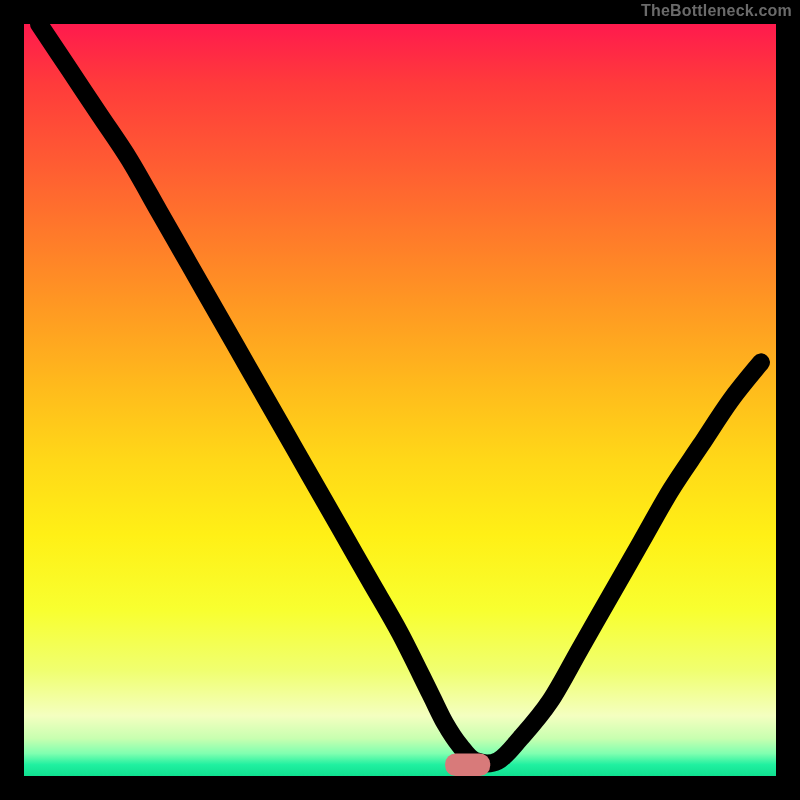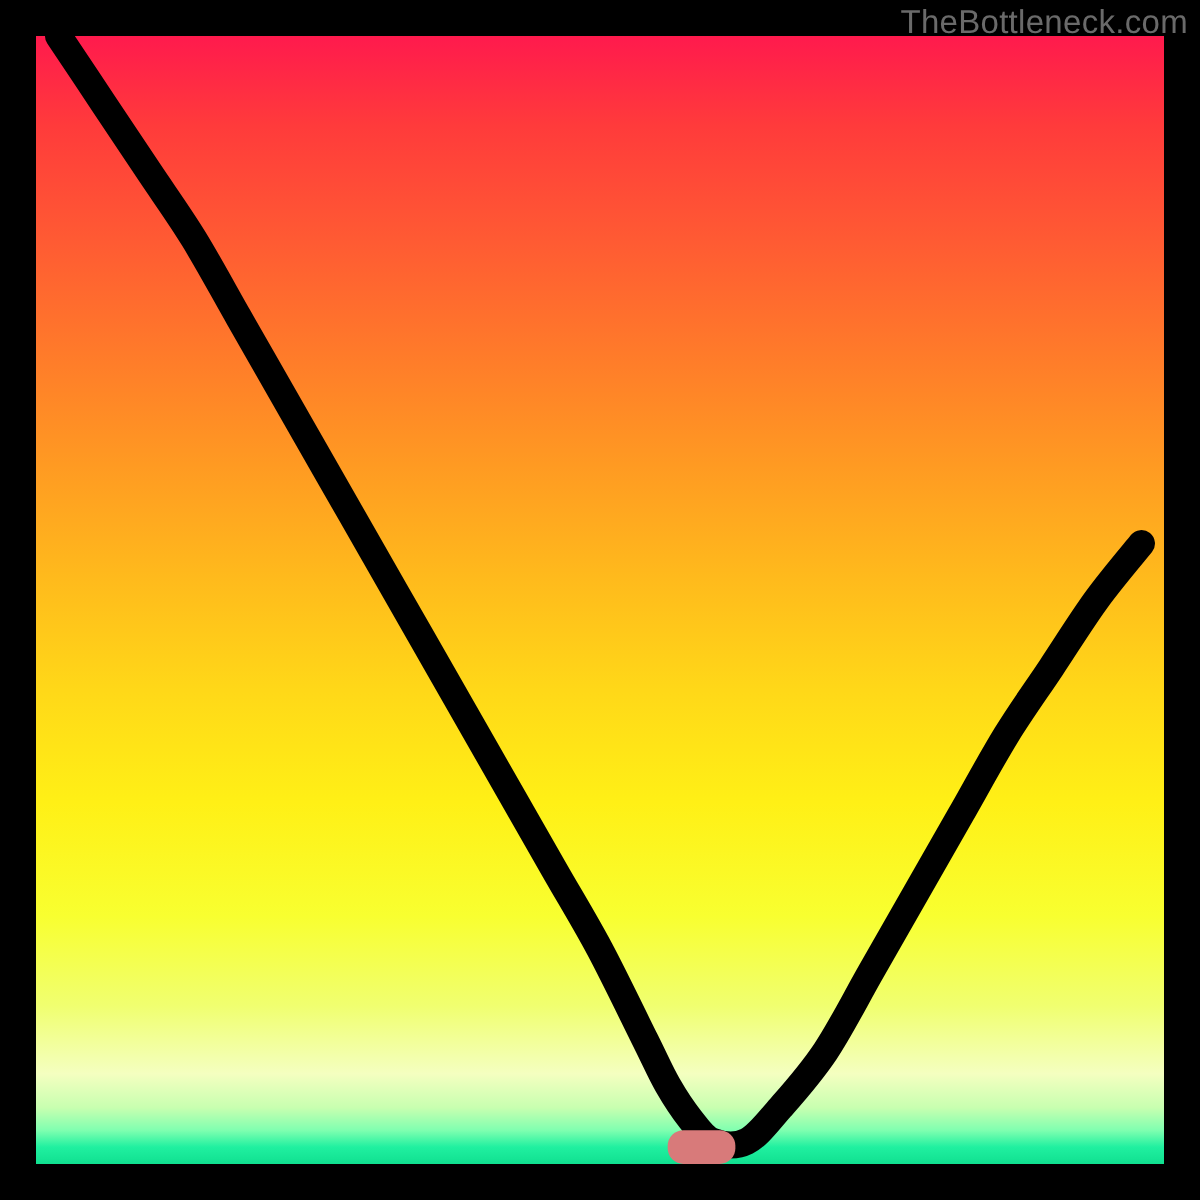--- a/index.html
+++ b/index.html
@@ -46,22 +46,22 @@
     top: 0;
     width: 752px;
     height: 752px;
     overflow: visible;
   }
   .watermark {
     position: absolute;
     top: 2px;
     right: 8px;
     font-family: Arial, Helvetica, sans-serif;
-    font-size: 22px;
-    font-weight: 400;
+    font-size: 16px;
+    font-weight: 700;
     color: #6a6a6a;
     letter-spacing: 0.2px;
     pointer-events: none;
   }
   .curve {
     fill: none;
     stroke: #000;
     stroke-width: 2.4;
     stroke-linecap: round;
     stroke-linejoin: round;

